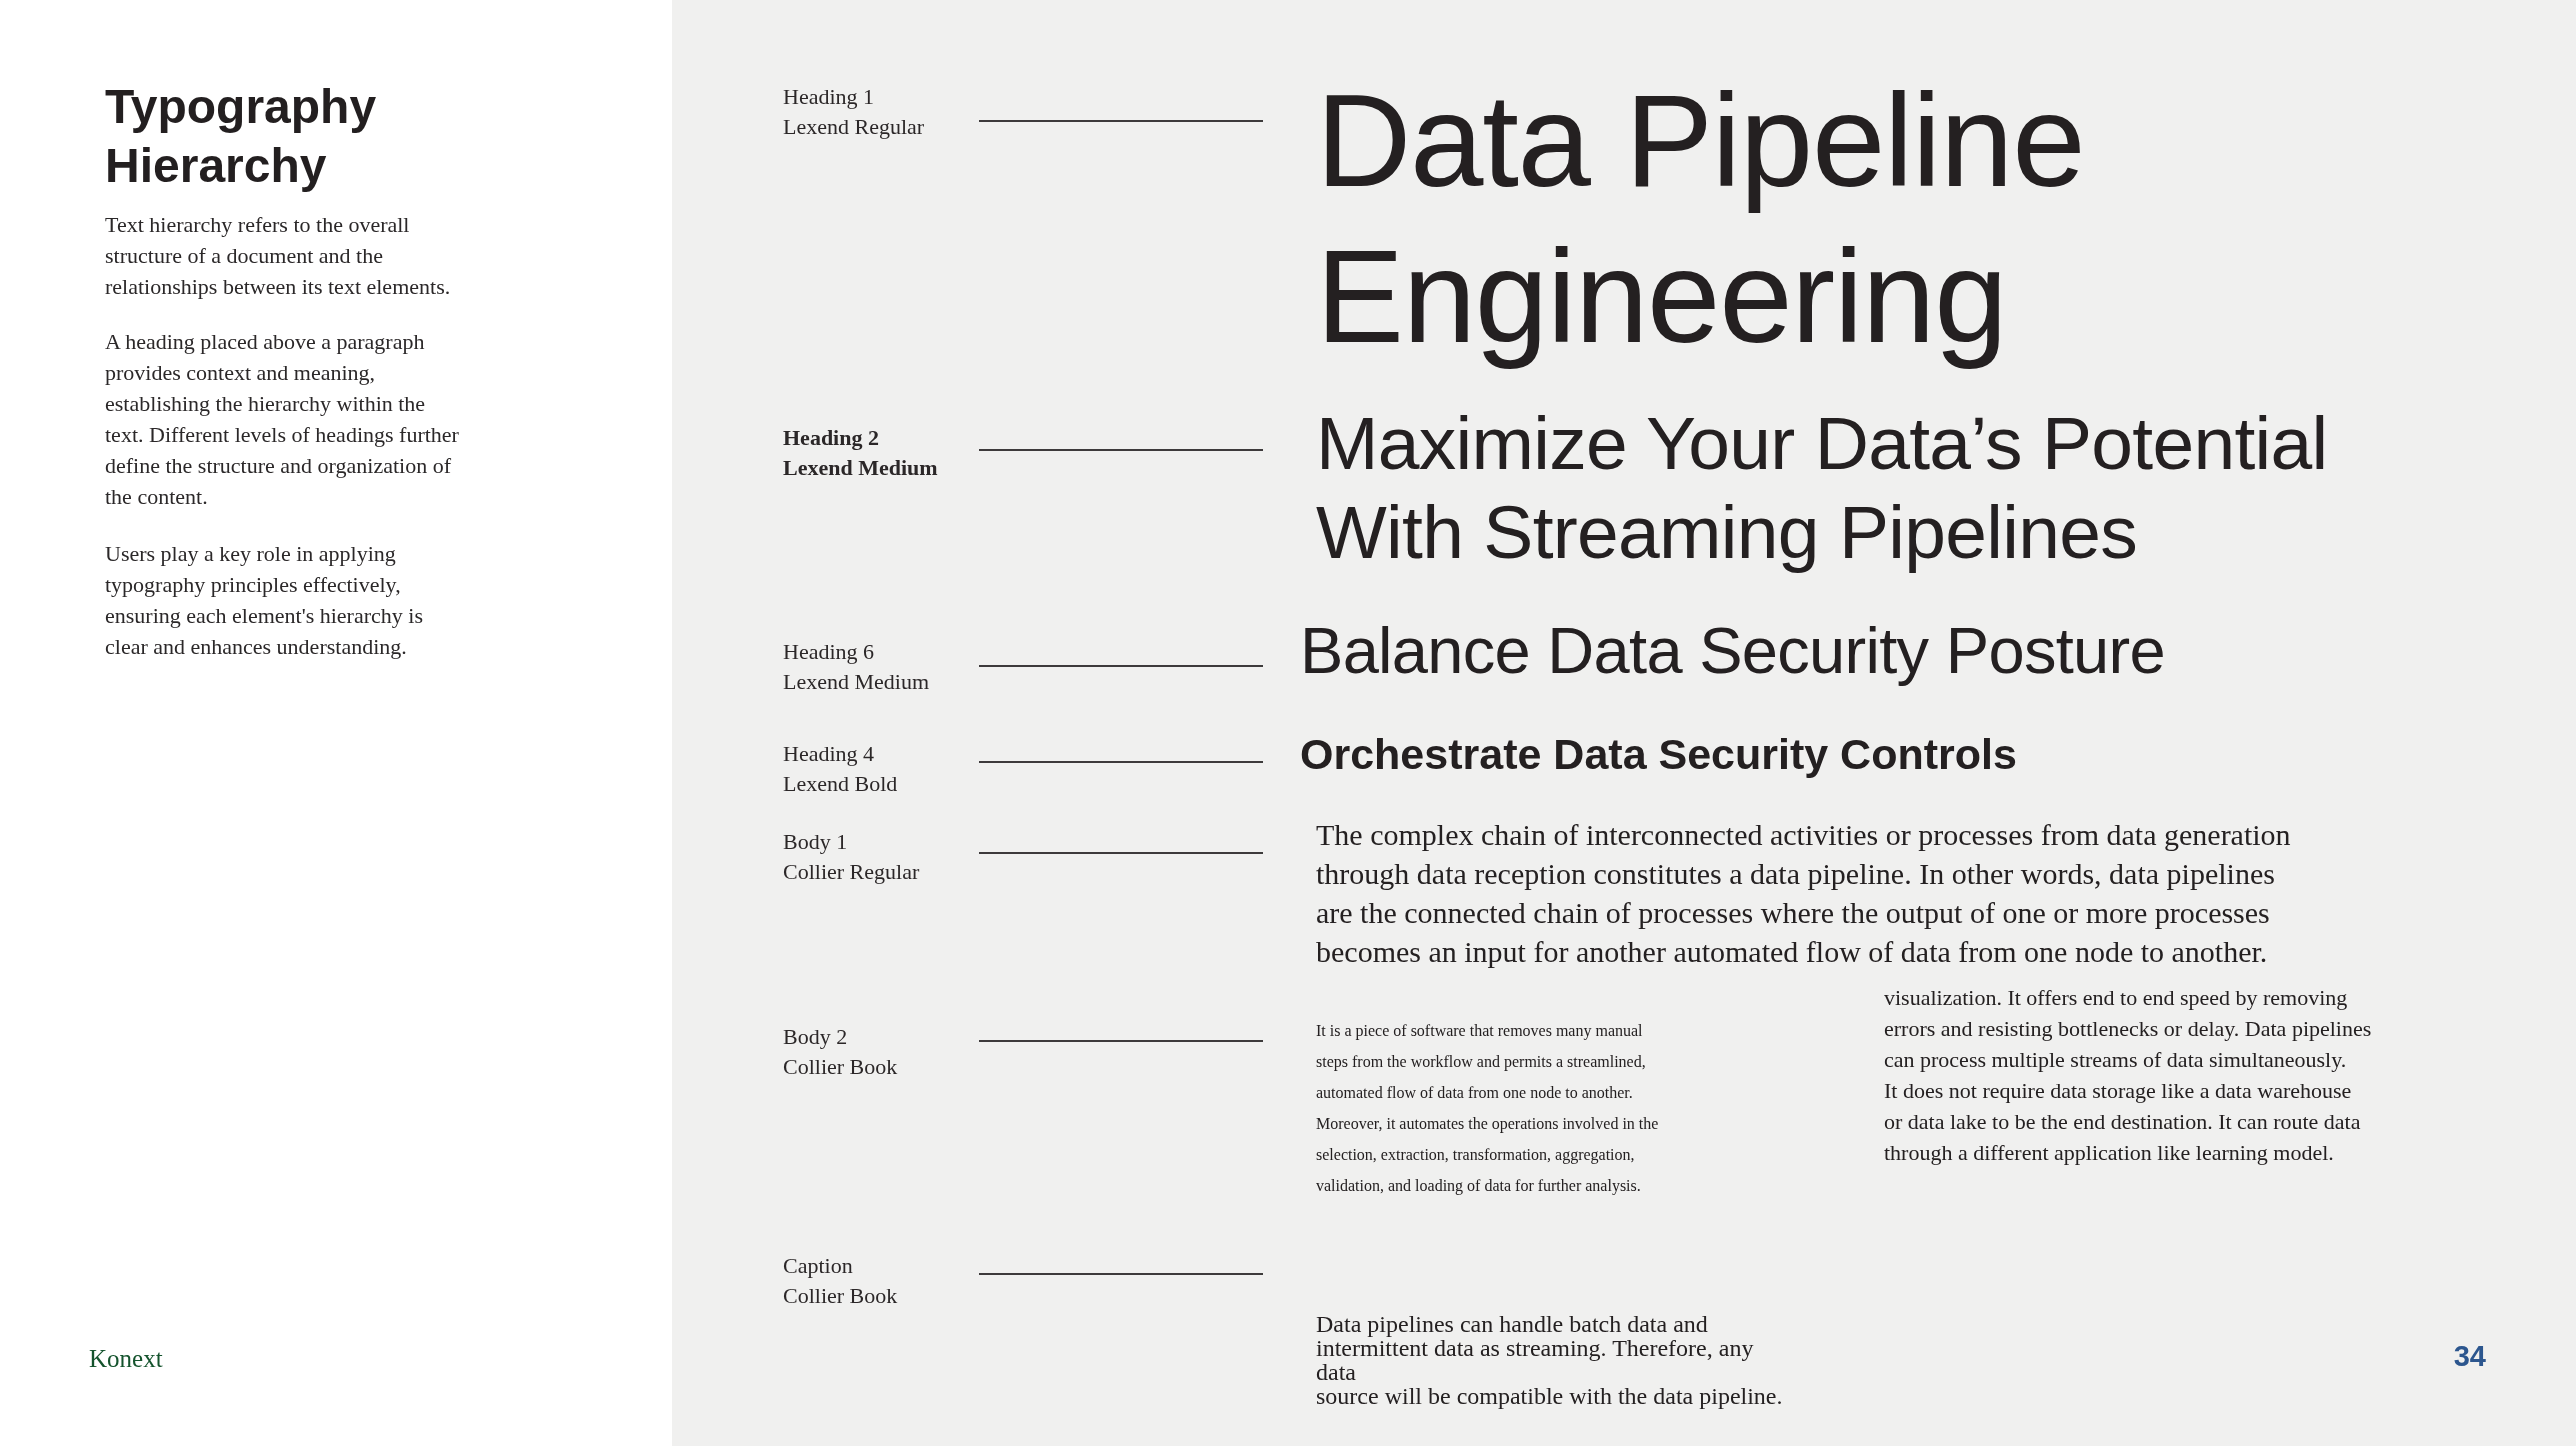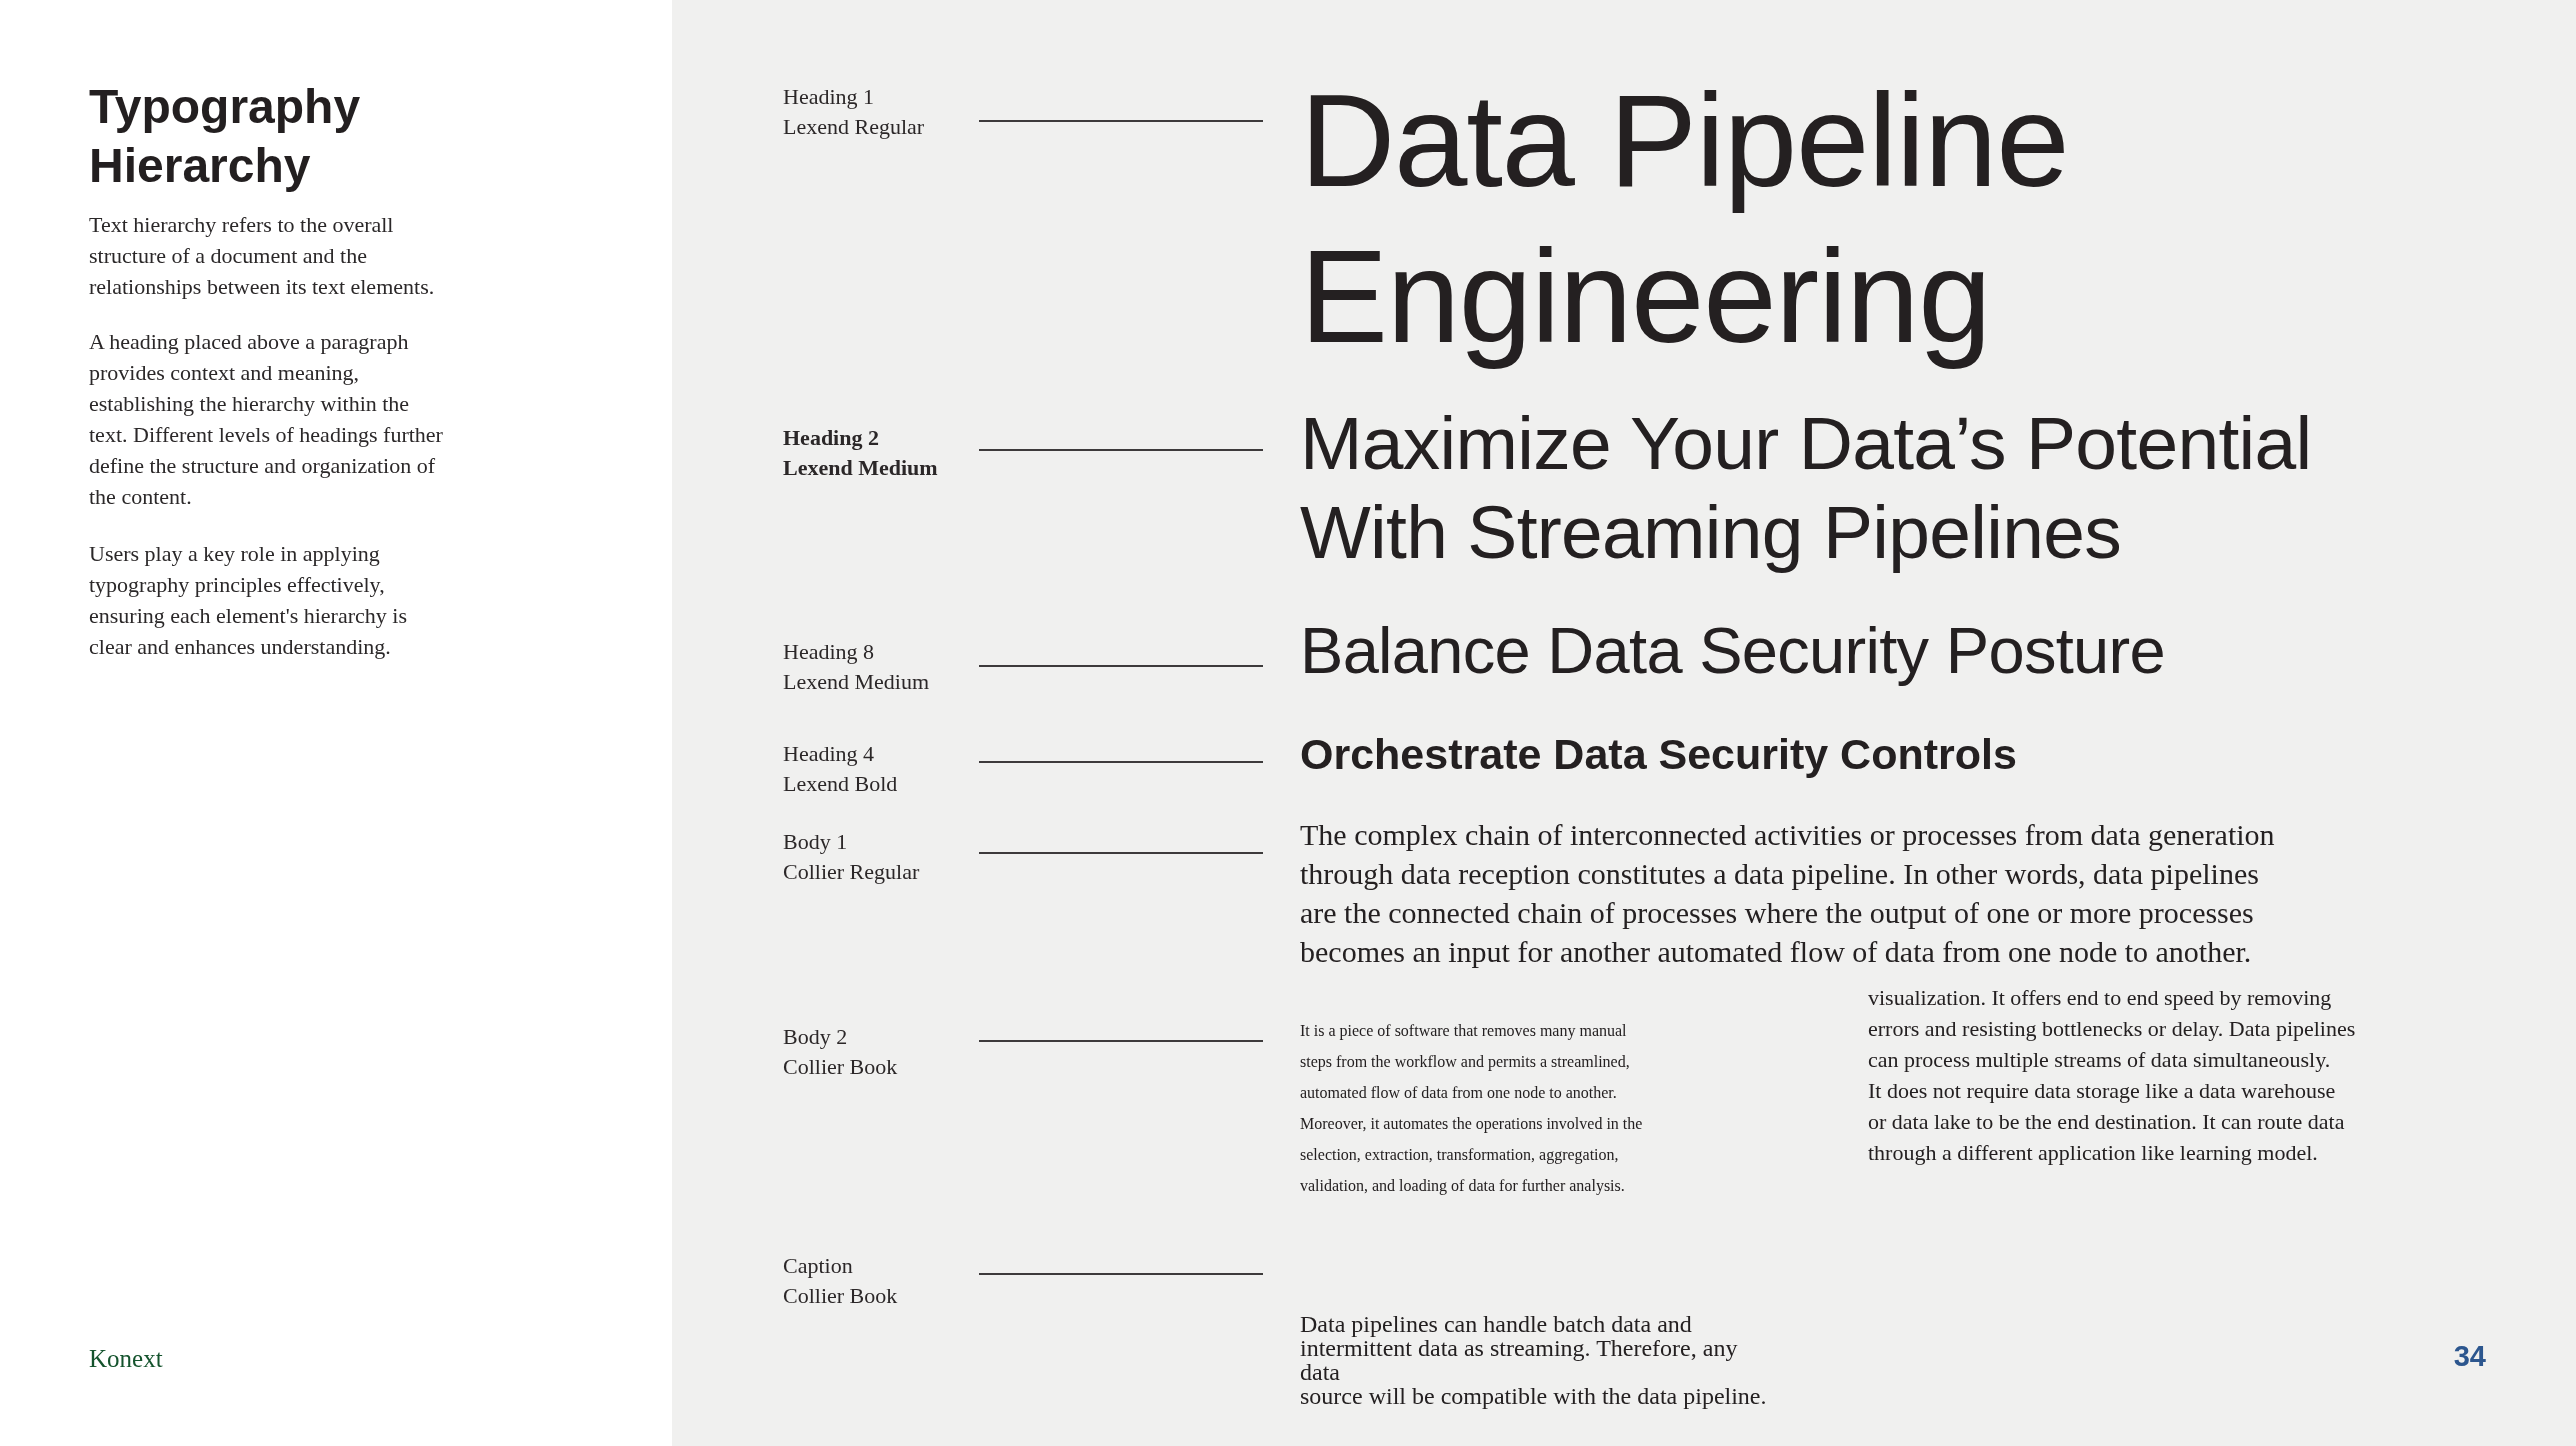--- a/index.html
+++ b/index.html
@@ -16,21 +16,21 @@
     font-family: "Liberation Serif", serif;
     color: #242021;
   }
   
   #left-panel {
     position: absolute;
     left: 0; top: 0;
     width: 672px; height: 1447px;
     background: #ffffff;
   }
-  .pre { white-space: pre-line; }
+  .pre { white-space: pre-line; margin-left: 16px; }
   #sidebar-title {
     position: absolute;
     left: 89px; top: 77px;
     width: 497px;
     font-family: "Liberation Sans", sans-serif;
     font-weight: 700;
     font-size: 48px;
     line-height: 59px;
     letter-spacing: 0px;
     color: #231f20;
@@ -175,21 +175,21 @@
 
   <div id="label-h2" class="spec-label">
     <span>Heading 2</span>
     <span>Lexend Medium</span>
   </div>
   <div id="rule-h2" class="spec-rule"></div>
   <div id="sample-h2" class="spec-sample sans pre">Maximize Your Data’s Potential
 With Streaming Pipelines</div>
 
   <div id="label-h3" class="spec-label">
-    <span>Heading 8</span>
+    <span>Heading 6</span>
     <span>Lexend Medium</span>
   </div>
   <div id="rule-h3" class="spec-rule"></div>
   <div id="sample-h3" class="spec-sample sans">Balance Data Security Posture</div>
 
   <div id="label-h4" class="spec-label">
     <span>Heading 4</span>
     <span>Lexend Bold</span>
   </div>
   <div id="rule-h4" class="spec-rule"></div>

